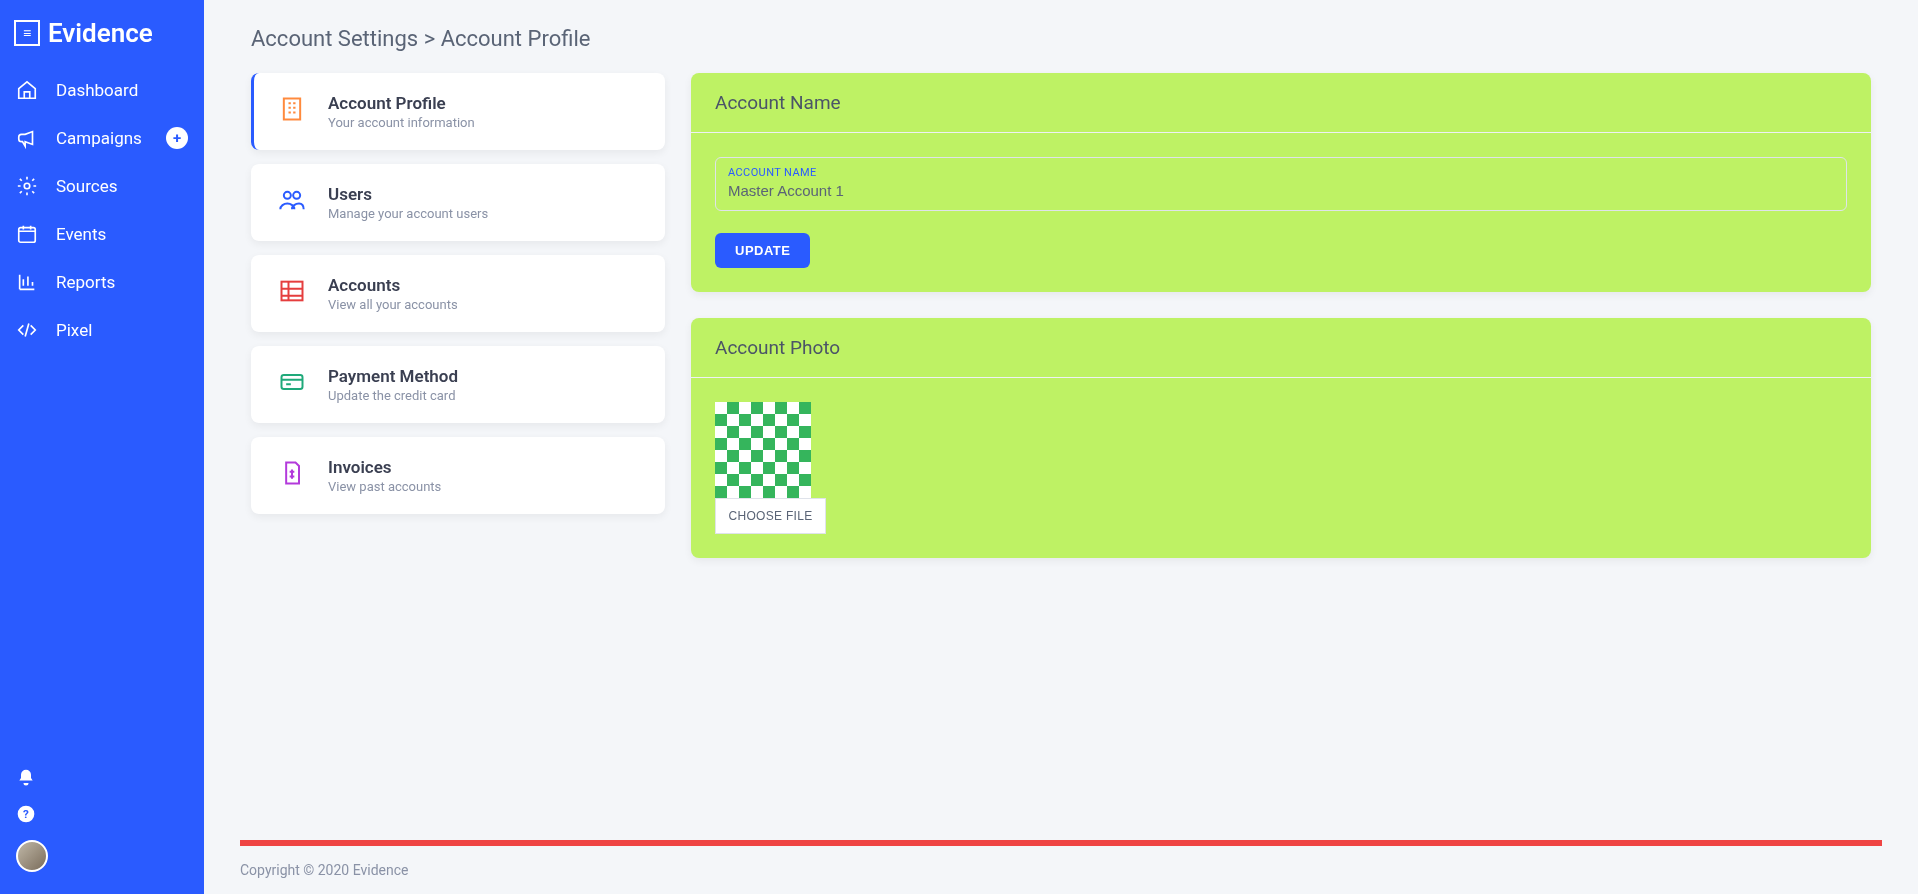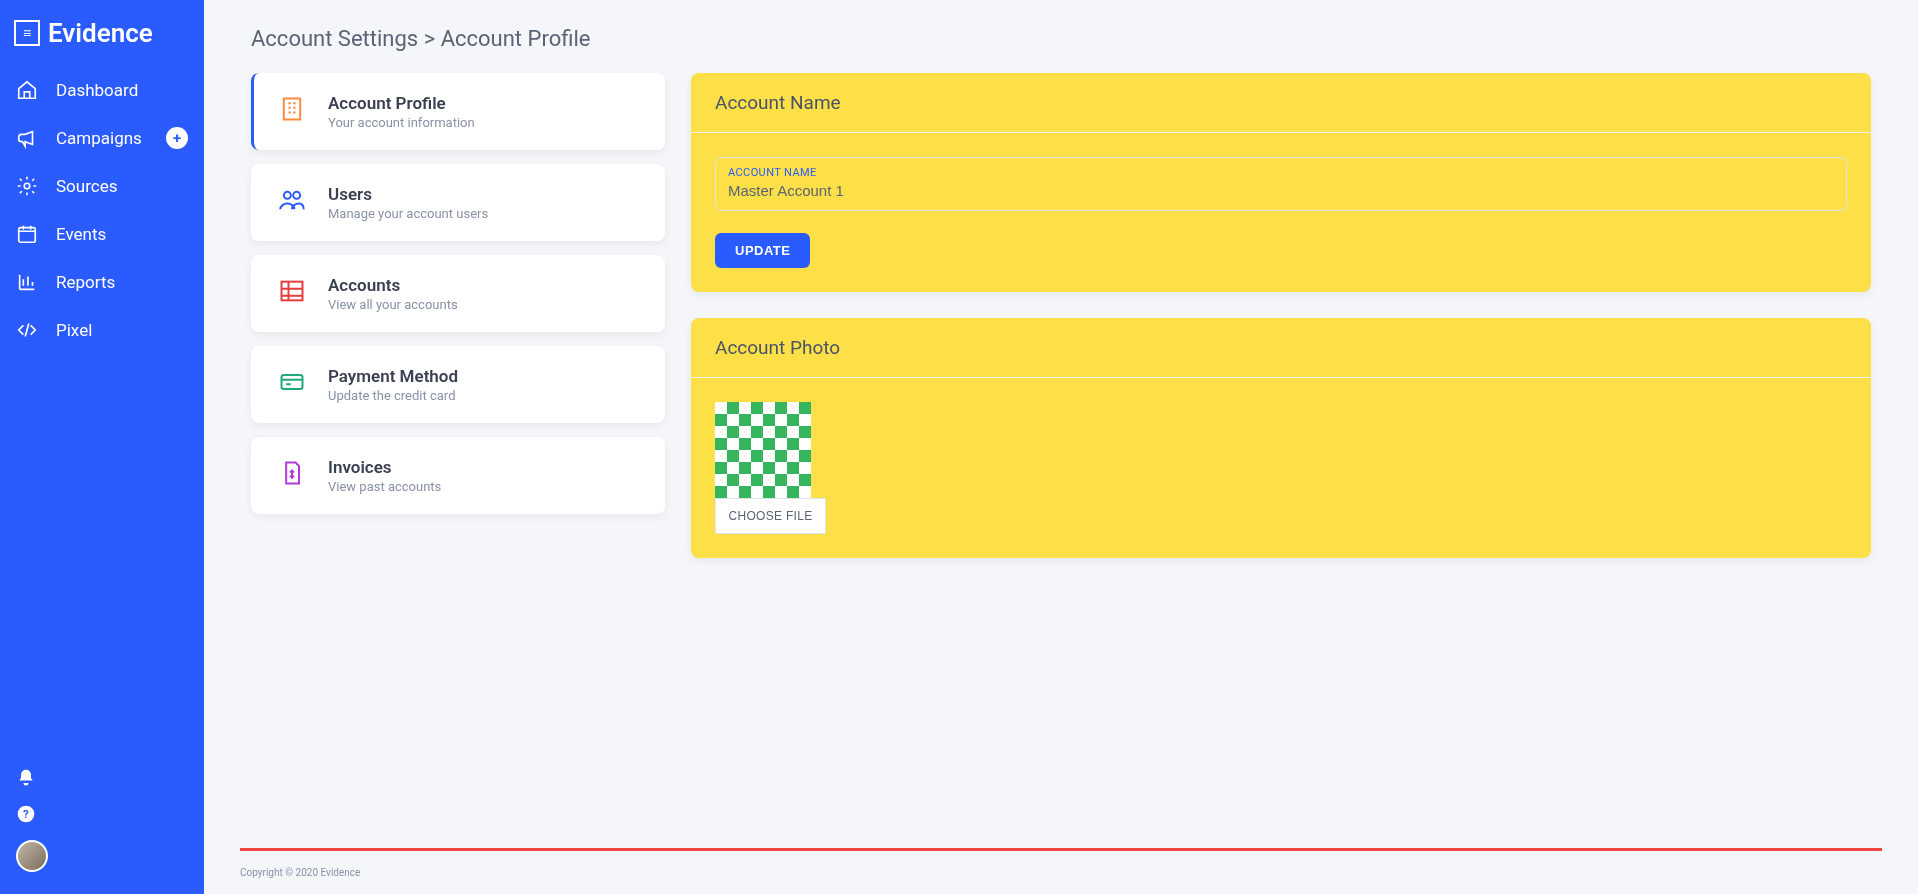--- a/index.html
+++ b/index.html
@@ -95,21 +95,21 @@
     border-left: 3px solid transparent;
   }
   .tile.active { border-left-color: #2a5bff; }
   .tile-icon { width: 32px; height: 32px; display: flex; align-items: center; justify-content: center; }
   .tile-icon svg { width: 28px; height: 28px; fill: none; stroke-width: 1.7; }
   .tile-body h3 { font-size: 17px; font-weight: 600; color: #3a3f51; margin-bottom: 2px; }
   .tile-body p { font-size: 13px; color: #8a92a6; }
 
   .col-right { flex: 1; display: flex; flex-direction: column; gap: 26px; }
   .card {
-    background: #fde047;
+    background: #bef264;
     border-radius: 8px;
     box-shadow: 0 3px 8px rgba(0,0,0,0.06);
   }
   .card-header { padding: 18px 24px; font-size: 19px; color: #4b5467; border-bottom: 1px solid #eef1f5; }
   .card-body { padding: 24px; }
   .field {
     border: 1px solid #dfe3ea;
     border-radius: 6px;
     padding: 8px 12px 10px;
     margin-bottom: 22px;
@@ -152,24 +152,24 @@
     background: #fff;
     color: #5a6476;
     padding: 10px 12px;
     font-size: 12px;
     letter-spacing: .3px;
     width: 111px;
     text-align: center;
     cursor: pointer;
   }
   .footer {
-    border-top: 3px solid #ef4444;
+    border-top: 6px solid #ef4444;
     margin: 30px 36px 0;
     padding: 16px 0;
-    font-size: 10px;
+    font-size: 14px;
     color: #8a92a6;
   }
 </style>
 </head>
 <body>
 
 <div class="app">
   <aside class="sidebar">
     <div class="logo-row">
       <span class="logo-mark">≡</span>

